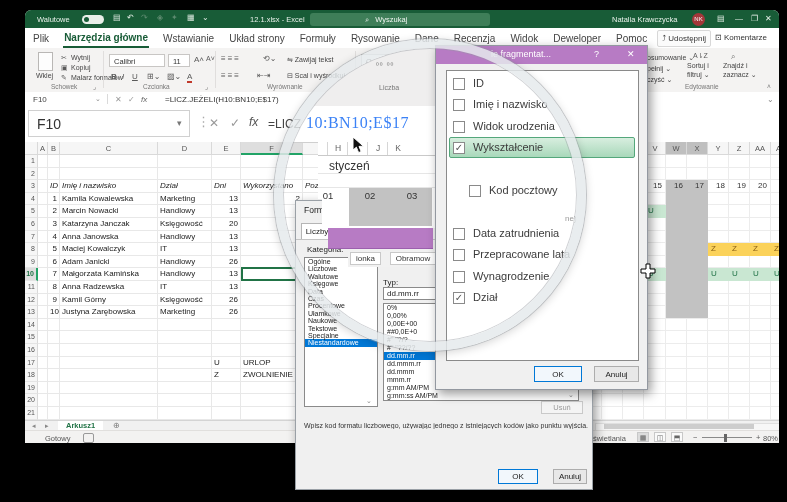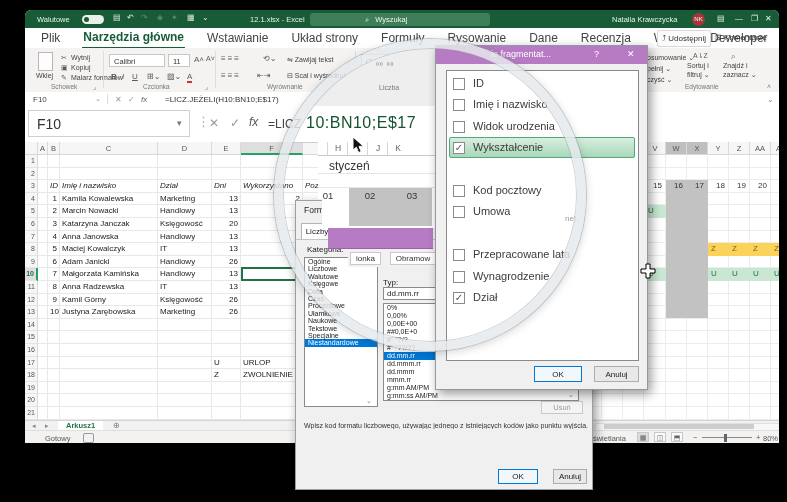--- a/index.html
+++ b/index.html
@@ -17,21 +17,21 @@
     background:#e9efe9;}
   #autotoggle .knob{position:absolute;left:2px;top:2px;width:5px;height:5px;border-radius:50%;background:#185c37;}
   #searchbox{position:absolute;left:285px;top:2.5px;width:180px;height:13px;background:#3e7e58;
     border-radius:3px;color:#f0f6f1;font-size:7.5px;line-height:13px;}
   #nkbadge{position:absolute;left:667px;top:2.5px;width:13px;height:13px;border-radius:50%;
     background:#a4373a;color:#fff;font-size:6px;text-align:center;line-height:13px;}
   .winctl{position:absolute;top:4px;font-size:8px;color:#e8f1ea;}
   
   #menubar{position:absolute;left:0;top:18px;width:754px;height:20px;background:#fff;border-bottom:1px solid #e3e1df;}
   #menutabs{position:absolute;left:7px;top:0;height:20px;display:flex;gap:13px;align-items:center;}
-  .mtab{font-size:12px;color:#444;white-space:nowrap;padding:3px 1px;margin-left:8px;}
+  .mtab{font-size:10px;color:#444;white-space:nowrap;padding:3px 1px;}
   .mtab.active{color:#185c37;font-weight:bold;border-bottom:2.5px solid #185c37;}
   .mbtn{position:absolute;top:2px;height:15px;font-size:8px;color:#333;line-height:15px;white-space:nowrap;}
   
   #ribbon{position:absolute;left:0;top:38px;width:754px;height:44px;background:#f4f3f2;border-bottom:1px solid #dcdbda;}
   .rtxt{position:absolute;font-size:7px;color:#444;white-space:nowrap;}
   .rlbl{position:absolute;font-size:6.5px;color:#777;white-space:nowrap;}
   .rdiv{position:absolute;top:3px;width:1px;height:37px;background:#e0dedd;}
   .rsel{position:absolute;height:13px;background:#fff;border:1px solid #c8c6c4;font-size:7.5px;
     color:#333;line-height:13px;padding-left:4px;box-sizing:border-box;}
   .rico{position:absolute;font-size:8px;color:#5a5a5a;}
@@ -562,21 +562,21 @@
     <div class="dbtn def" style="left:202px;top:268px;width:40px;height:15px;line-height:14px;">OK</div>
     <div class="dbtn" style="left:257px;top:268px;width:34px;height:15px;line-height:14px;">Anuluj</div>
   </div>
 
   <div id="circle">
     <div class="abs" style="left:0;top:0;width:294px;height:58px;background:#efeeee;border-bottom:1px solid #dcdcdc;">
       <span class="abs" style="left:93px;top:12px;font-size:8px;color:#8a8a8a;letter-spacing:1px;">⁰⁰ ⁰⁰</span>
       <span class="abs" style="left:96px;top:36px;font-size:7px;color:#777;">Liczba</span>
     </div>
     <div class="abs" style="left:0;top:58px;width:294px;height:36px;background:#fff;border-bottom:1px solid #cfcfcf;">
-      <span class="abs" style="left:23px;top:8px;font-size:16px;color:#14532d;letter-spacing:.5px;">10:BN10;E$17</span>
+      <span class="abs" style="left:23px;top:8px;font-size:16px;color:#3b82f6;letter-spacing:.5px;font-family:Liberation Serif, serif;">10:BN10;E$17</span>
     </div>
     <div class="abs" style="left:35px;top:94px;width:259px;height:57px;background:#fff;">
       <div class="abs" style="left:0;top:0;width:259px;height:13px;border-bottom:1px solid #c9c9c9;" id="magheads">
           <div style="position: absolute; left: 10px; top: 1px; width: 20px; text-align: center; font-size: 8.5px; color: rgb(102, 102, 102);">H</div>
           <div style="position: absolute; left: 9px; top: 0px; width: 1px; height: 13px; background: rgb(214, 214, 214);"></div>
           <div style="position: absolute; left: 30px; top: 1px; width: 20px; text-align: center; font-size: 8.5px; color: rgb(102, 102, 102);">I</div>
           <div style="position: absolute; left: 29px; top: 0px; width: 1px; height: 13px; background: rgb(214, 214, 214);"></div>
           <div style="position: absolute; left: 50px; top: 1px; width: 20px; text-align: center; font-size: 8.5px; color: rgb(102, 102, 102);">J</div>
           <div style="position: absolute; left: 49px; top: 0px; width: 1px; height: 13px; background: rgb(214, 214, 214);"></div>
           <div style="position: absolute; left: 70px; top: 1px; width: 20px; text-align: center; font-size: 8.5px; color: rgb(102, 102, 102);">K</div>
@@ -619,27 +619,27 @@
         </div>
         <div class="cbrow" style="position: absolute; left: 4px; top: 46.8px; width: 184px; height: 20px;">
           <div class="cbox" style="position: absolute; left: 2px; top: 3px; width: 12px; height: 12px;"></div>
           <div class="cblbl" style="position: absolute; left: 22px; top: 2px;">Widok urodzenia</div>
         </div>
         <div class="cbrow" style="position: absolute; left: 4px; top: 68.2px; width: 184px; height: 20px;">
           <div class="cbhl" style="position: absolute; left: -2px; top: -2px; width: 186px; height: 21px;"></div>
           <div class="cbox" style="position: absolute; left: 2px; top: 3px; width: 12px; height: 12px;">✓</div>
           <div class="cblbl" style="position: absolute; left: 22px; top: 2px;">Wykształcenie</div>
         </div>
-        <div class="cbrow" style="position: absolute; left: 4px; top: 111px; width: 184px; height: 20px; text-align: center;">
+        <div class="cbrow" style="position: absolute; left: 20px; top: 111px; width: 184px; height: 20px; text-align: center;">
           <div class="cbox" style="position: absolute; left: 2px; top: 3px; width: 12px; height: 12px;"></div>
           <div class="cblbl" style="position: absolute; left: 22px; top: 2px;">Kod pocztowy</div>
         </div>
-        <div class="cbrow" style="position: absolute; left: 4px; top: 132.4px; width: 184px; height: 20px;">
+        <div class="cbrow" style="position: absolute; left: 4px; top: 153.8px; width: 184px; height: 20px;">
           <div class="cbox" style="position: absolute; left: 2px; top: 3px; width: 12px; height: 12px;"></div>
-          <div class="cblbl" style="position: absolute; left: 22px; top: 2px;">Umowa</div>
+          <div class="cblbl" style="position: absolute; left: 22px; top: 2px;">Data zatrudnienia</div>
         </div>
         <div class="cbrow" style="position: absolute; left: 4px; top: 175.2px; width: 184px; height: 20px;">
           <div class="cbox" style="position: absolute; left: 2px; top: 3px; width: 12px; height: 12px;"></div>
           <div class="cblbl" style="position: absolute; left: 22px; top: 2px;">Przepracowane lata</div>
         </div>
         <div class="cbrow" style="position: absolute; left: 4px; top: 196.6px; width: 184px; height: 20px;">
           <div class="cbox" style="position: absolute; left: 2px; top: 3px; width: 12px; height: 12px;"></div>
           <div class="cblbl" style="position: absolute; left: 22px; top: 2px;">Wynagrodzenie</div>
         </div>
         <div class="cbrow" style="position: absolute; left: 4px; top: 218px; width: 184px; height: 20px;">

